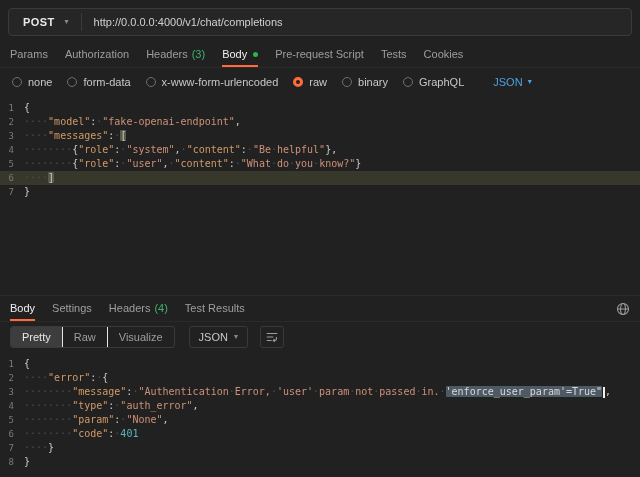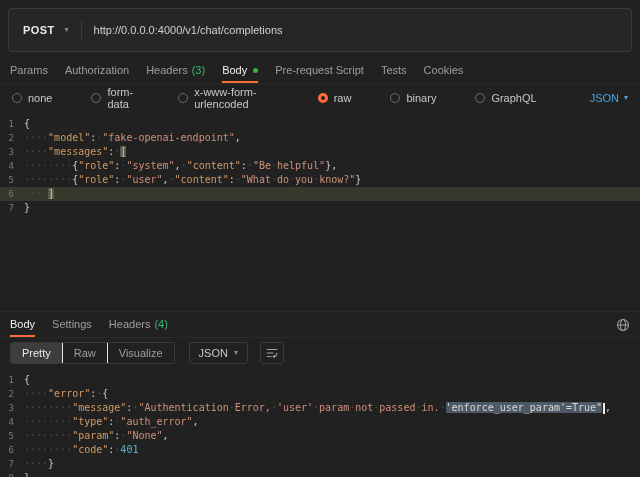--- a/index.html
+++ b/index.html
@@ -7,21 +7,21 @@
   body {
     background:#212121;
     font-family:"Liberation Sans", sans-serif;
     color:#d4d4d4;
     overflow:hidden;
     font-size:11px;
   }
   
   .topbar { padding:8px 8px 6px 8px; }
   .urlbar {
-    display:flex; align-items:center; height:44px;
+    display:flex; align-items:center; height:28px;
     background:#262626; border:1px solid #3a3a3a; border-radius:4px;
   }
   .method-select {
     display:flex; align-items:center; gap:10px;
     padding:0 12px 0 14px; height:100%; cursor:pointer;
   }
   .method-label { font-weight:bold; letter-spacing:.4px; color:#e8e8e8; font-size:11px; }
   .chev { color:#8a8a8a; font-size:8px; line-height:1; }
   .vdiv { width:1px; height:18px; background:#3a3a3a; }
   .url-text { flex:1; padding-left:12px; color:#d0d0d0; font-size:11px; white-space:nowrap; overflow:hidden; }
@@ -31,21 +31,21 @@
     border-bottom:1px solid #2a2a2a;
   }
   .tab {
     display:flex; align-items:center; gap:4px; margin-right:17px;
     color:#9e9e9e; cursor:pointer; border-bottom:2px solid transparent; padding-top:1px;
   }
   .tab.active { color:#f0f0f0; border-bottom-color:#ff6c37; }
   .count { color:#3db36f; }
   .green-dot { width:5px; height:5px; border-radius:50%; background:#2fb344; display:inline-block; margin-left:2px; }
   
-  .radio-row { display:flex; align-items:center; height:28px; padding:0 12px; color:#c8c8c8;gap:24px; }
+  .radio-row { display:flex; align-items:center; height:28px; padding:0 12px; color:#c8c8c8; }
   .opt { display:flex; align-items:center; margin-right:15px; cursor:pointer; }
   .radio {
     width:10px; height:10px; border-radius:50%;
     border:1.5px solid #6e6e6e; margin-right:6px; background:#212121; flex:none;
   }
   .radio.selected { border:3px solid #ff6c37; }
   .lang-select { display:flex; align-items:center; gap:5px; color:#4aa3df; margin-left:14px; cursor:pointer; }
   .lang-select .chev { color:#4aa3df; }
   
   .editor {
@@ -179,20 +179,23 @@
   <div class="tab active">
     <span>Body</span>
   </div>
   <div class="tab">
     <span>Settings</span>
   </div>
   <div class="tab">
     <span>Headers</span>
     <span class="count">(4)</span>
   </div>
+  <div class="tab">
+    <span>Test Results</span>
+  </div>
   <div class="resp-right-icons">
     <span class="icon-btn">
       <svg class="icon" width="14" height="14" viewBox="0 0 16 16">
         <circle cx="8" cy="8" r="6.3"></circle>
         <ellipse cx="8" cy="8" rx="2.8" ry="6.3"></ellipse>
         <path d="M1.7 8h12.6"></path>
       </svg>
     </span>
   </div>
 </div>

